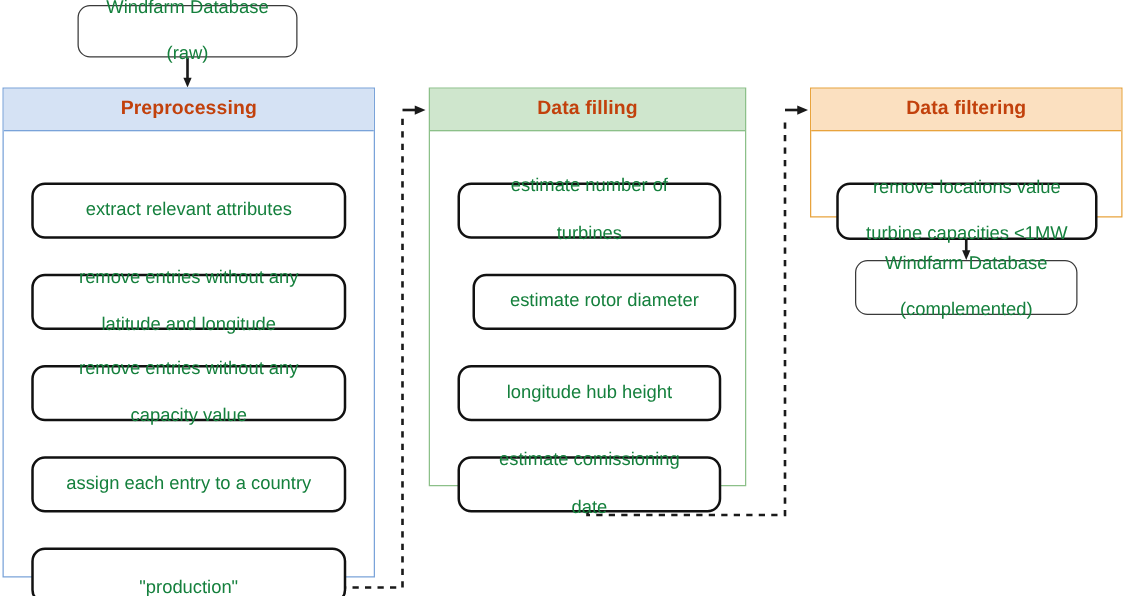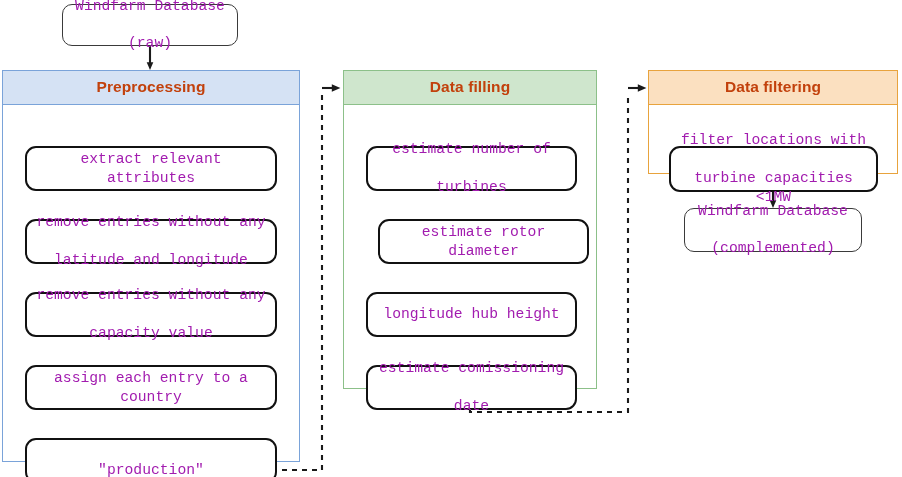--- a/index.html
+++ b/index.html
@@ -50,24 +50,23 @@
     position: absolute;
     box-sizing: border-box;
     border: 2.6px solid #111111;
     border-radius: 11px;
     background: #ffffff;
     display: flex;
     align-items: center;
     justify-content: center;
     text-align: center;
     font-size: 14.7px;
-    color: #a21caf;
+    color: #15803d;
     line-height: 1.28;
     padding: 2px 6px;
-    font-family: Liberation Mono, monospace;
   }
   .node.thin {
     border: 1.3px solid #3a3a3a;
     border-radius: 10px;
   }
   .node span {
     display: block;
     width: 100%;
   }
 </style>
@@ -197,21 +196,21 @@
 
     </div>
   </div>
 
   <div class="stage" style="left:648px; top:70px; width:250px; height:104px; border:1.4px solid #e8a33d;">
     <div class="stage-header" style="background:#fbe0c0; border-bottom:1.4px solid #e8a33d;">Data filtering</div>
     <div class="stage-body">
 
       <div class="node" style="left:20px; top:41px; width:209px; height:46px;">
         <span>
-          <span>filter locations with</span><br>
+          <span>remove locations value</span><br>
           <span>turbine capacities &lt;1MW</span>
         </span>
       </div>
 
     </div>
   </div>
 
   <div class="node thin" style="left:684px; top:208px; width:178px; height:44px;">
     <span>
       <span>Windfarm Database</span><br>

